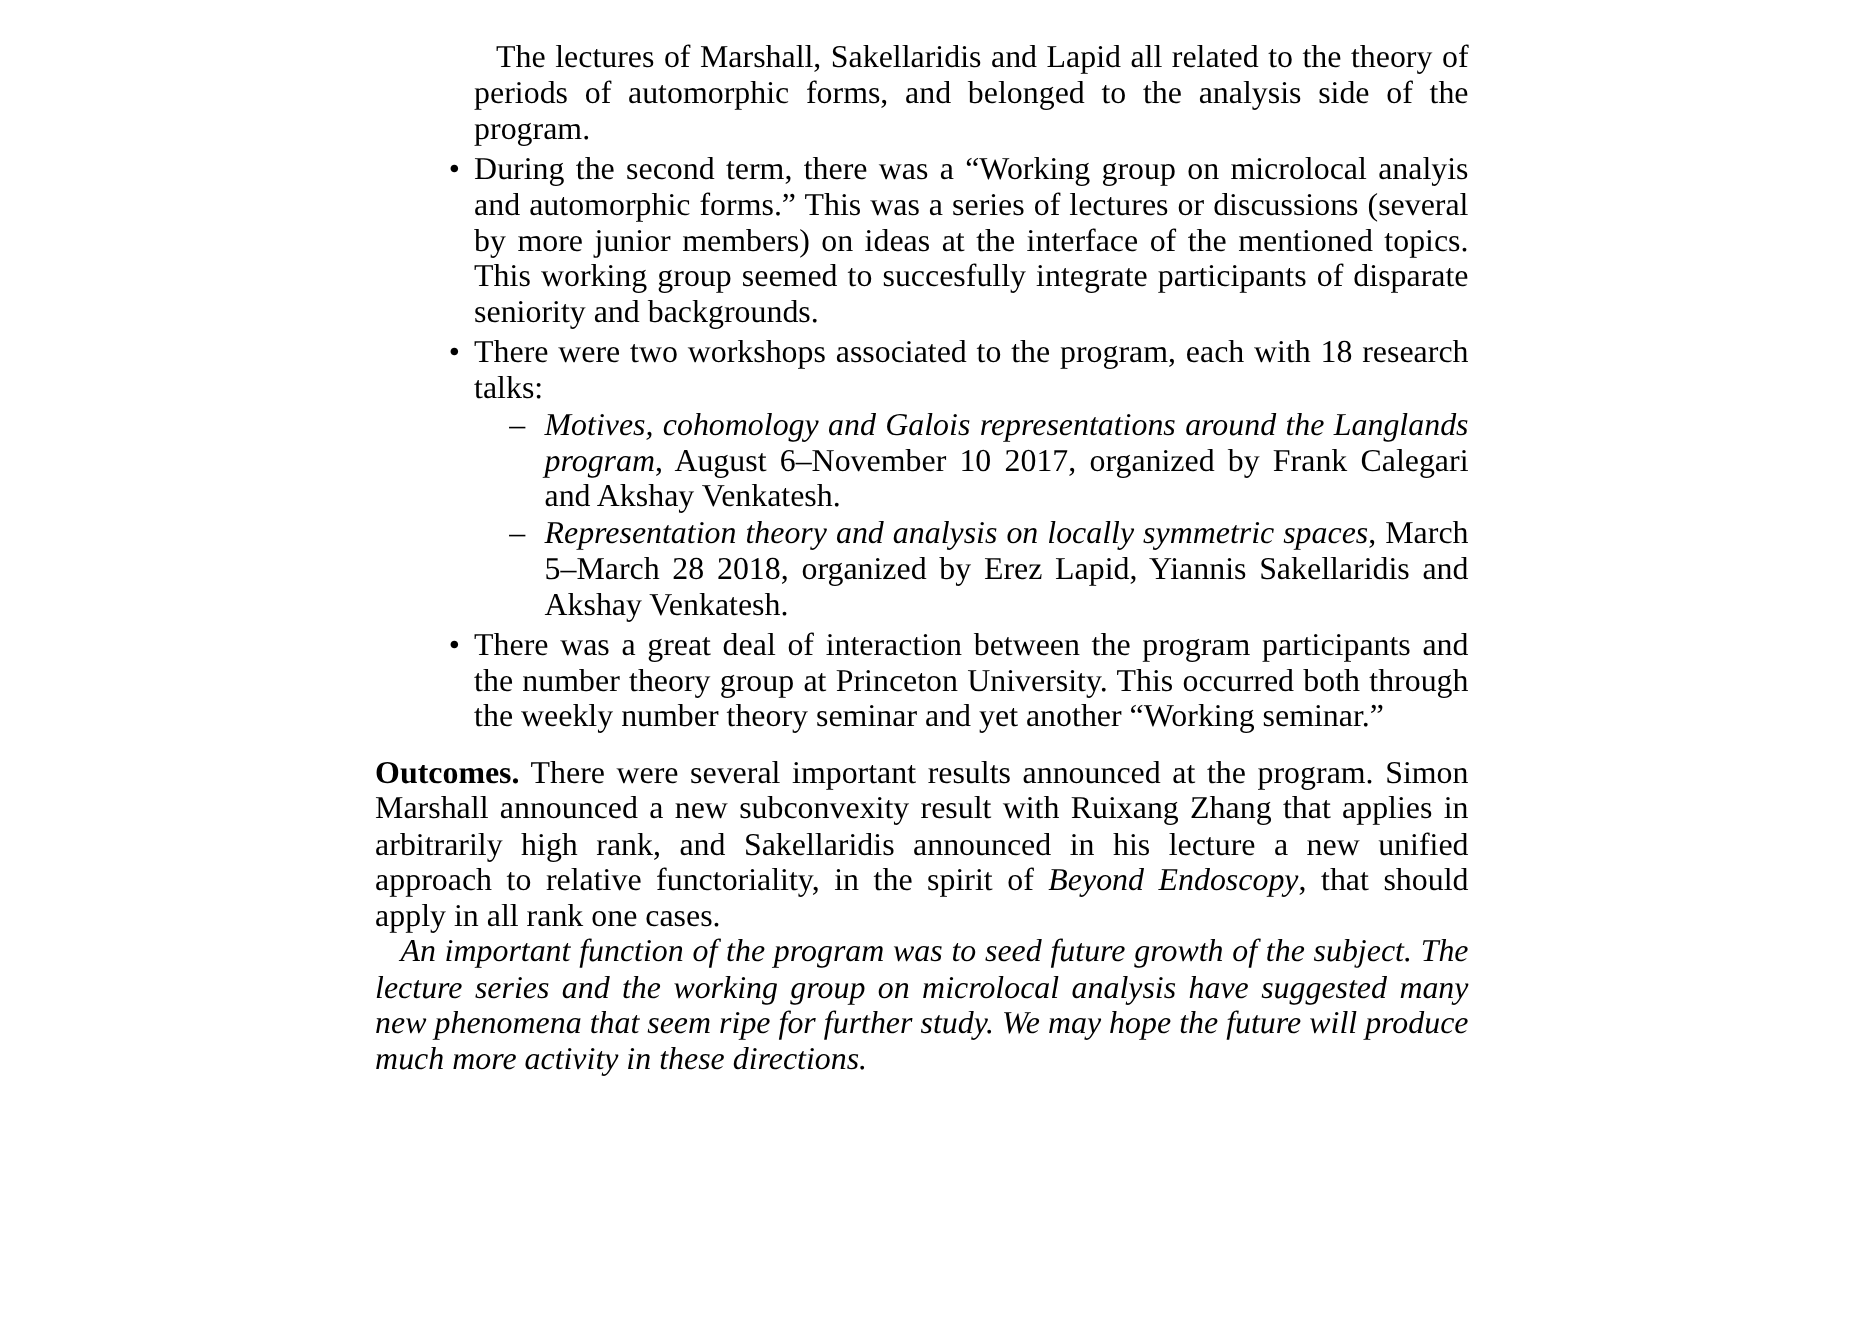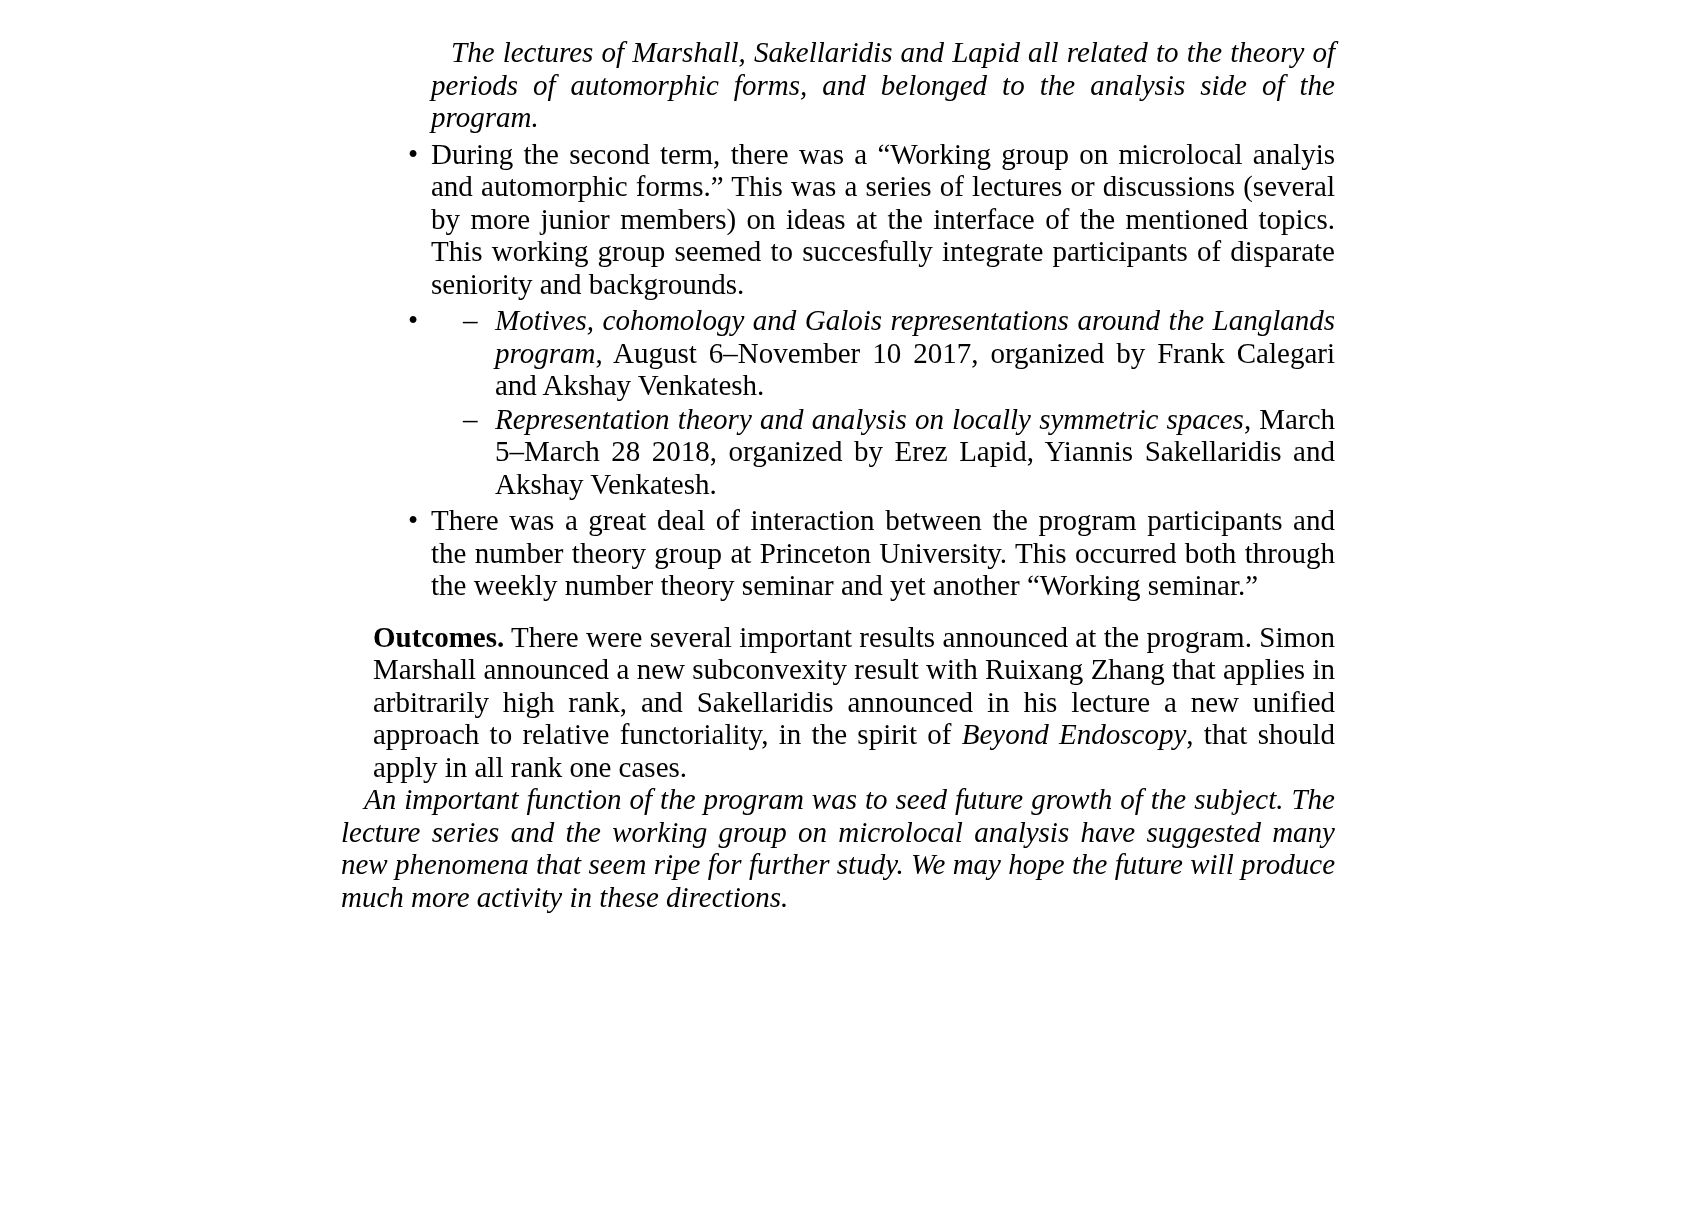--- a/index.html
+++ b/index.html
@@ -23,21 +23,21 @@
     left: 341px;
     top: 36px;
     width: 994px;
   }
   p { margin: 0; }
   .jp {
     text-align: justify;
     hyphens: none;
   }
   .item-level { margin-left: 90px; }
-  .indent-a { text-indent: 20px; font-style: italic; }
+  .indent-a { text-indent: 20px; }
   .indent-b { text-indent: 23px; font-style: italic; }
   .item {
     position: relative;
     margin-left: 90px;
     margin-top: 4px;
   }
   .item > .marker {
     position: absolute;
     left: -23px;
     top: 0;
@@ -45,38 +45,39 @@
   .subitem {
     position: relative;
     margin-left: 64px;
     margin-top: 1px;
   }
   .subitem > .marker {
     position: absolute;
     left: -32px;
     top: 0;
   }
-  .outcomes { margin-top: 19px; margin-left: 32px; }
+  .outcomes { margin-top: 19px; }
   .b { font-weight: bold; }
   .i { font-style: italic; }
 </style>
 </head>
 <body>
 
 <div class="page">
 
   <p class="jp item-level indent-a">The lectures of Marshall, Sakellaridis and Lapid all related to the theory of periods of automorphic forms, and belonged to the analysis side of the program.</p>
 
   <div class="item">
     <span class="marker">•</span>
     <p class="jp">During the second term, there was a “Working group on microlocal analyis and automorphic forms.” This was a series of lectures or discussions (several by more junior members) on ideas at the interface of the mentioned topics. This working group seemed to succesfully integrate participants of disparate seniority and backgrounds.</p>
   </div>
 
   <div class="item">
     <span class="marker">•</span>
+    <p class="jp">There were two workshops associated to the program, each with 18 research talks:</p>
 
     <div class="subitem">
       <span class="marker">–</span>
       <p class="jp"><span class="i">Motives, cohomology and Galois representations around the Langlands program</span><span>, August 6–November 10 2017, organized by Frank Calegari and Akshay Venkatesh.</span></p>
     </div>
 
     <div class="subitem">
       <span class="marker">–</span>
       <p class="jp"><span class="i">Representation theory and analysis on locally symmetric spaces</span><span>, March 5–March 28 2018, organized by Erez Lapid, Yiannis Sakellaridis and Akshay Venkatesh.</span></p>
     </div>

